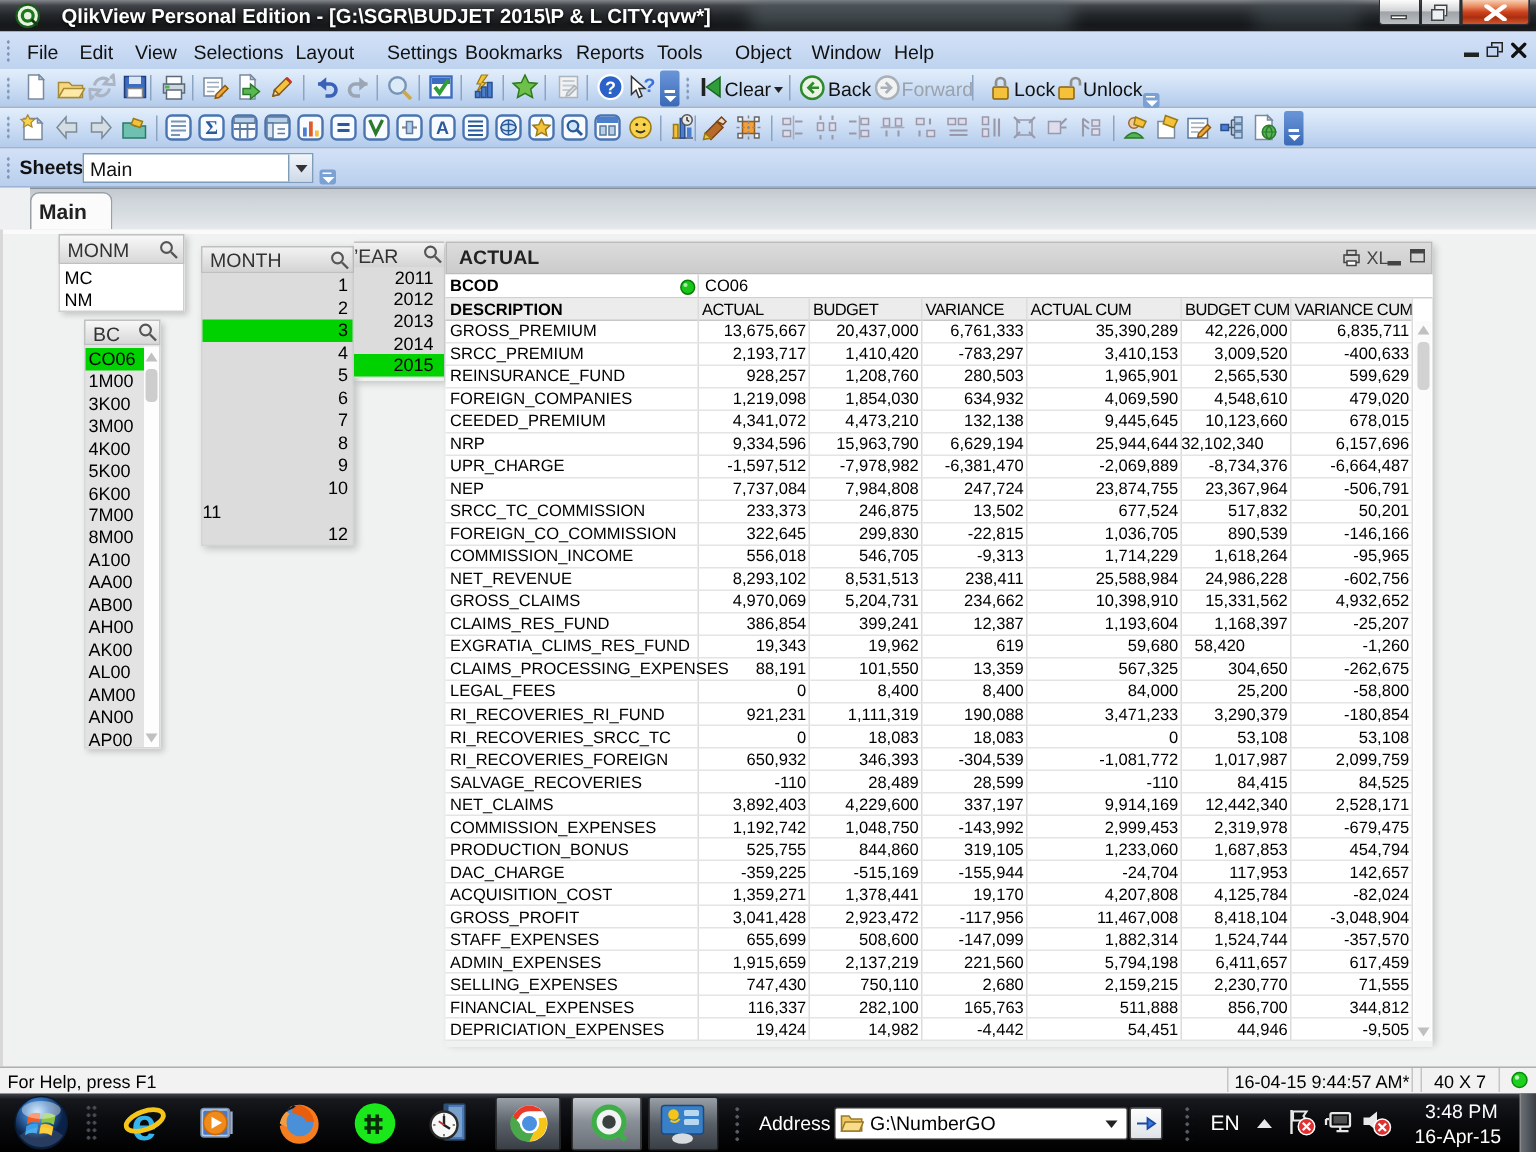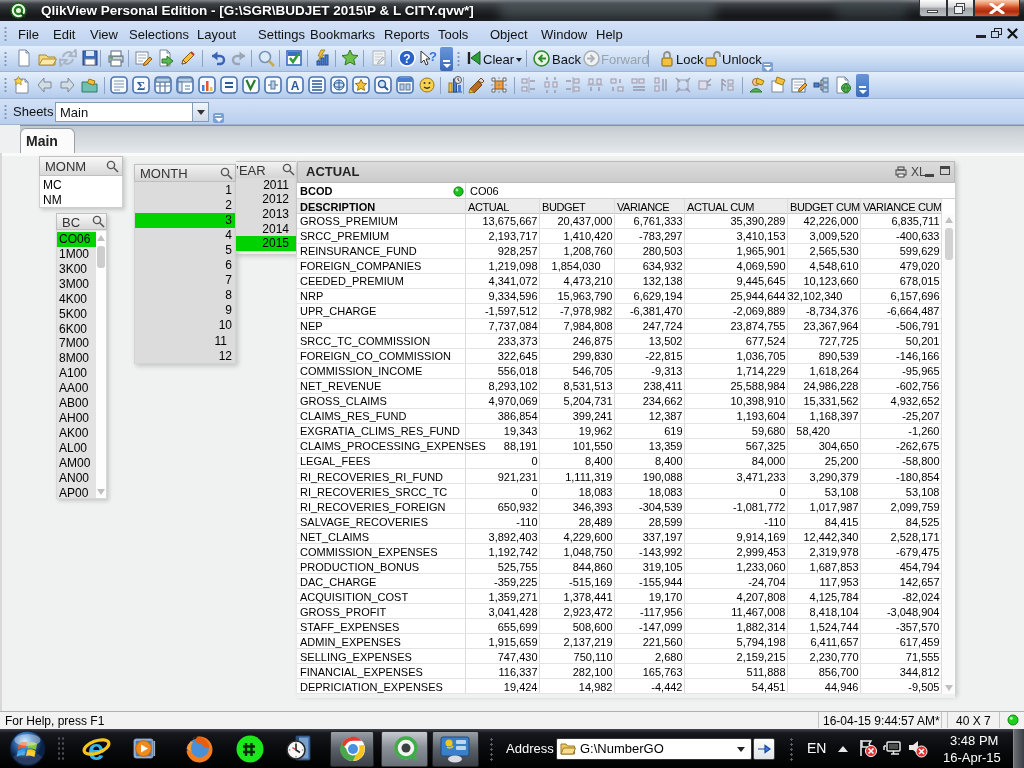--- a/index.html
+++ b/index.html
@@ -362,21 +362,21 @@
     <path d="M11 1 l3 3 h-3 z" fill="#d8e4f0" stroke="#7a8aa0"></path>
     <circle cx="12" cy="12" r="4.5" fill="#54b354" stroke="#2a7a2a"></circle>
     <path d="M8 12 h9 M12 8 a6 6 0 0 1 0 9 M12 8 a6 6 0 0 0 0 9" stroke="#2a7a2a" fill="none" stroke-width=".8"></path>
   </svg>
 <div class="a" style="left:856px;top:74px;width:13px;height:23px;background:linear-gradient(180deg,#6a96d8,#3a6ab8);border-radius:2px">
     <div style="position:absolute;left:3px;top:12px;width:7px;height:1.5px;background:#fff"></div>
     <div style="position:absolute;left:2.5px;top:15.5px;border-left:4px solid transparent;border-right:4px solid transparent;border-top:4.5px solid #fff"></div>
   </div>
 <div class="a" style="left:0;top:99px;width:1024px;height:26px;background:linear-gradient(180deg,#d3e1f7,#b9cfed);border-bottom:1px solid #9db4d4"></div>
 <div class="a" style="left:4px;top:104px;width:3px;height:16px;background-image:radial-gradient(circle,#7e97b8 1px,transparent 1.2px);background-size:3px 4px"></div>
-<div class="a tx" style="left:13px;top:104px;font-size:13px;color:#111;font-weight:normal;">Sheets</div>
+<div class="a tx" style="left:13px;top:104px;font-size:13px;color:#111;font-weight:bold;">Sheets</div>
 <div class="a" style="left:55px;top:102px;width:154px;height:20px;background:#fff;border:1px solid #7f9db9"></div>
 <div class="a tx" style="left:60px;top:105px;font-size:13px;color:#111;font-weight:normal;">Main</div>
 <div class="a" style="left:192px;top:103px;width:16px;height:18px;background:linear-gradient(180deg,#f2f6fb,#cfd9e8);border-left:1px solid #7f9db9">
     <div style="position:absolute;left:4px;top:7px;border-left:4px solid transparent;border-right:4px solid transparent;border-top:5px solid #333"></div>
   </div>
 <div class="a" style="left:213px;top:113px;width:11px;height:10px;border-radius:2px;background:#7ba0d4">
     <div style="position:absolute;left:2px;top:1.5px;width:6px;height:1.5px;background:#fff"></div>
     <div style="position:absolute;left:1.5px;top:4.5px;border-left:4px solid transparent;border-right:4px solid transparent;border-top:4.5px solid #fff"></div>
   </div>
 <div class="a" style="left:0;top:125px;width:1024px;height:28px;background:linear-gradient(180deg,#c2c9d0 0%,#cfd5da 30%,#dadfe3 70%,#e6eaed 100%);border-top:1px solid #8a9098"></div>
@@ -441,21 +441,21 @@
 <div class="a" style="left:135px;top:182.5px;width:100px;height:15.1px;font-size:12px;color:#000;text-align:right;padding-right:3px">1</div>
 <div class="a" style="left:135px;top:197.6px;width:100px;height:15.1px;font-size:12px;color:#000;text-align:right;padding-right:3px">2</div>
 <div class="a" style="left:135px;top:212.7px;width:100px;height:15.1px;font-size:12px;color:#000;background:#00d200;text-align:right;padding-right:3px">3</div>
 <div class="a" style="left:135px;top:227.8px;width:100px;height:15.1px;font-size:12px;color:#000;text-align:right;padding-right:3px">4</div>
 <div class="a" style="left:135px;top:242.9px;width:100px;height:15.1px;font-size:12px;color:#000;text-align:right;padding-right:3px">5</div>
 <div class="a" style="left:135px;top:258.0px;width:100px;height:15.1px;font-size:12px;color:#000;text-align:right;padding-right:3px">6</div>
 <div class="a" style="left:135px;top:273.1px;width:100px;height:15.1px;font-size:12px;color:#000;text-align:right;padding-right:3px">7</div>
 <div class="a" style="left:135px;top:288.2px;width:100px;height:15.1px;font-size:12px;color:#000;text-align:right;padding-right:3px">8</div>
 <div class="a" style="left:135px;top:303.3px;width:100px;height:15.1px;font-size:12px;color:#000;text-align:right;padding-right:3px">9</div>
 <div class="a" style="left:135px;top:318.4px;width:100px;height:15.1px;font-size:12px;color:#000;text-align:right;padding-right:3px">10</div>
-<div class="a" style="left:135px;top:333.5px;width:100px;height:15.1px;font-size:12px;color:#000;text-align:right;padding-right:8px">11</div>
+<div class="a" style="left:135px;top:333.5px;width:100px;height:15.1px;font-size:12px;color:#000;padding-right:20px">11</div>
 <div class="a" style="left:135px;top:348.6px;width:100px;height:15.1px;font-size:12px;color:#000;text-align:right;padding-right:3px">12</div>
 <div class="a" style="left:236px;top:161px;width:60px;height:93px;box-shadow:2px 2px 5px rgba(0,0,0,0.2)"></div>
 <div class="a" style="left:236px;top:161px;width:60px;height:17px;background:linear-gradient(180deg,#f2f2f2,#d4d4d4);border-top:1px solid #c0c0c0"></div>
 <div class="a tx" style="left:236px;top:163px;font-size:13px;color:#333;font-weight:normal;">’EAR</div>
 <svg class="a" style="left:282px;top:163px;" width="13" height="13" viewBox="0 0 13 13">
     <circle cx="5" cy="5" r="3.6" fill="none" stroke="#555" stroke-width="1.4"></circle>
     <path d="M8 8 l4 4" stroke="#555" stroke-width="1.6"></path>
   </svg>
 <div class="a" style="left:236px;top:177.5px;width:60px;height:74px;background:#dcdcdc"></div>
 <div class="a" style="left:236px;top:177.5px;width:60px;height:14.7px;font-size:12px;color:#000;text-align:right;padding-right:7px">2011</div>
@@ -517,21 +517,21 @@
 <div class="lbl" style="left:300px;top:245.06px">REINSURANCE_FUND</div>
 <div class="num" style="left:437.5px;top:245.06px;width:100px">928,257</div>
 <div class="num" style="left:512.5px;top:245.06px;width:100px">1,208,760</div>
 <div class="num" style="left:582.5px;top:245.06px;width:100px">280,503</div>
 <div class="num" style="left:685.5px;top:245.06px;width:100px">1,965,901</div>
 <div class="num" style="left:758.5px;top:245.06px;width:100px">2,565,530</div>
 <div class="num" style="left:839.5px;top:245.06px;width:100px">599,629</div>
 <div class="a" style="left:297px;top:272.62px;width:644px;height:1px;background:#e4e4e4"></div>
 <div class="lbl" style="left:300px;top:260.09px">FOREIGN_COMPANIES</div>
 <div class="num" style="left:437.5px;top:260.09px;width:100px">1,219,098</div>
-<div class="num" style="left:512.5px;top:260.09px;width:88px">1,854,030</div>
+<div class="num" style="left:512.5px;top:260.09px;width:100px">1,854,030</div>
 <div class="num" style="left:582.5px;top:260.09px;width:100px">634,932</div>
 <div class="num" style="left:685.5px;top:260.09px;width:100px">4,069,590</div>
 <div class="num" style="left:758.5px;top:260.09px;width:100px">4,548,610</div>
 <div class="num" style="left:839.5px;top:260.09px;width:100px">479,020</div>
 <div class="a" style="left:297px;top:287.65px;width:644px;height:1px;background:#e4e4e4"></div>
 <div class="lbl" style="left:300px;top:275.12px">CEEDED_PREMIUM</div>
 <div class="num" style="left:437.5px;top:275.12px;width:100px">4,341,072</div>
 <div class="num" style="left:512.5px;top:275.12px;width:100px">4,473,210</div>
 <div class="num" style="left:582.5px;top:275.12px;width:100px">132,138</div>
 <div class="num" style="left:685.5px;top:275.12px;width:100px">9,445,645</div>
@@ -560,21 +560,21 @@
 <div class="num" style="left:582.5px;top:320.21px;width:100px">247,724</div>
 <div class="num" style="left:685.5px;top:320.21px;width:100px">23,874,755</div>
 <div class="num" style="left:758.5px;top:320.21px;width:100px">23,367,964</div>
 <div class="num" style="left:839.5px;top:320.21px;width:100px">-506,791</div>
 <div class="a" style="left:297px;top:347.77px;width:644px;height:1px;background:#e4e4e4"></div>
 <div class="lbl" style="left:300px;top:335.24px">SRCC_TC_COMMISSION</div>
 <div class="num" style="left:437.5px;top:335.24px;width:100px">233,373</div>
 <div class="num" style="left:512.5px;top:335.24px;width:100px">246,875</div>
 <div class="num" style="left:582.5px;top:335.24px;width:100px">13,502</div>
 <div class="num" style="left:685.5px;top:335.24px;width:100px">677,524</div>
-<div class="num" style="left:758.5px;top:335.24px;width:100px">727,725</div>
+<div class="num" style="left:758.5px;top:335.24px;width:100px">517,832</div>
 <div class="num" style="left:839.5px;top:335.24px;width:100px">50,201</div>
 <div class="a" style="left:297px;top:362.80px;width:644px;height:1px;background:#e4e4e4"></div>
 <div class="lbl" style="left:300px;top:350.27px">FOREIGN_CO_COMMISSION</div>
 <div class="num" style="left:437.5px;top:350.27px;width:100px">322,645</div>
 <div class="num" style="left:512.5px;top:350.27px;width:100px">299,830</div>
 <div class="num" style="left:582.5px;top:350.27px;width:100px">-22,815</div>
 <div class="num" style="left:685.5px;top:350.27px;width:100px">1,036,705</div>
 <div class="num" style="left:758.5px;top:350.27px;width:100px">890,539</div>
 <div class="num" style="left:839.5px;top:350.27px;width:100px">-146,166</div>
 <div class="a" style="left:297px;top:377.83px;width:644px;height:1px;background:#e4e4e4"></div>

